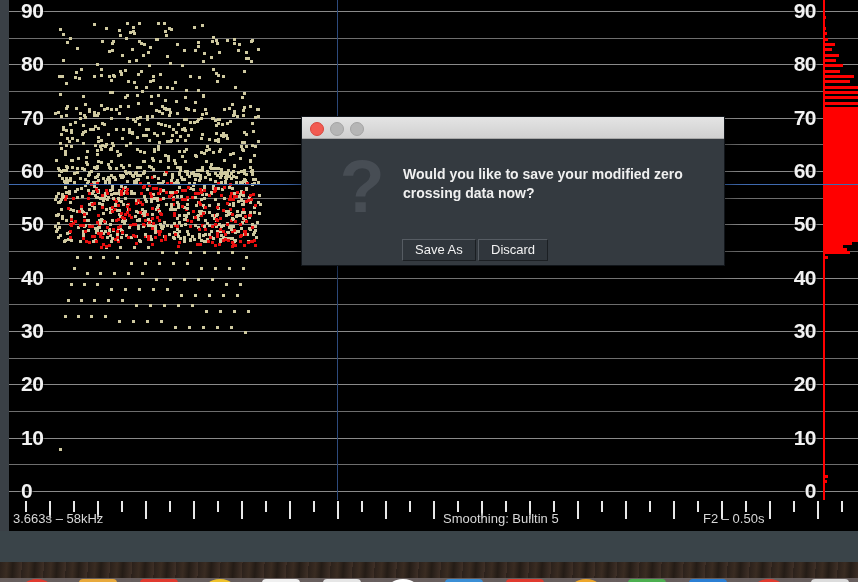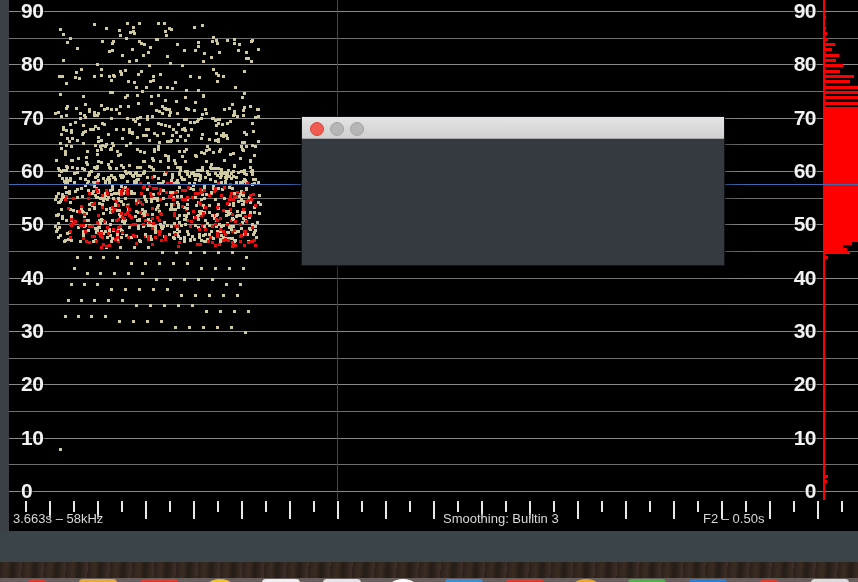--- a/index.html
+++ b/index.html
@@ -1788,21 +1788,21 @@
         <div class="tick tall" style="left: 664px;"></div>
         <div class="tick short" style="left: 688px;"></div>
         <div class="tick tall" style="left: 712px;"></div>
         <div class="tick short" style="left: 736px;"></div>
         <div class="tick tall" style="left: 760px;"></div>
         <div class="tick short" style="left: 784px;"></div>
         <div class="tick tall" style="left: 808px;"></div>
         <div class="tick short" style="left: 832px;"></div>
       </div>
     <div class="status-text" id="status-left">3.663s – 58kHz</div>
-    <div class="status-text" id="status-center">Smoothing: Builtin 3</div>
+    <div class="status-text" id="status-center">Smoothing: Builtin 5</div>
     <div class="status-text" id="status-right">F2 – 0.50s</div>
   </div>
 
   <div class="desktop">
     <div class="desktop-wallpaper"></div>
     <div class="dock" id="dock">
         <div class="dock-icon" style="left: 18px; background: rgb(224, 58, 47); border-radius: 50%;"></div>
         <div class="dock-icon" style="left: 79px; background: rgb(232, 169, 60); border-radius: 4px;"></div>
         <div class="dock-icon" style="left: 140px; background: rgb(224, 58, 47); border-radius: 4px;"></div>
         <div class="dock-icon" style="left: 201px; background: rgb(239, 194, 43); border-radius: 50%;"></div>
@@ -1818,15 +1818,21 @@
         <div class="dock-icon" style="left: 811px; background: rgb(220, 220, 220); border-radius: 4px;"></div>
       </div>
   </div>
 
   <div class="dialog">
     <div class="dialog-titlebar">
       <div class="tb-btn tb-close"></div>
       <div class="tb-btn tb-min"></div>
       <div class="tb-btn tb-max"></div>
     </div>
+    <div class="dialog-body">
+      <div class="qmark">?</div>
+      <div class="dialog-message">Would you like to save your modified zero crossing data now?</div>
+      <button class="btn" id="btn-save-as">Save As</button>
+      <button class="btn" id="btn-discard">Discard</button>
+    </div>
   </div>
 
 </div>
 
 </body></html>

